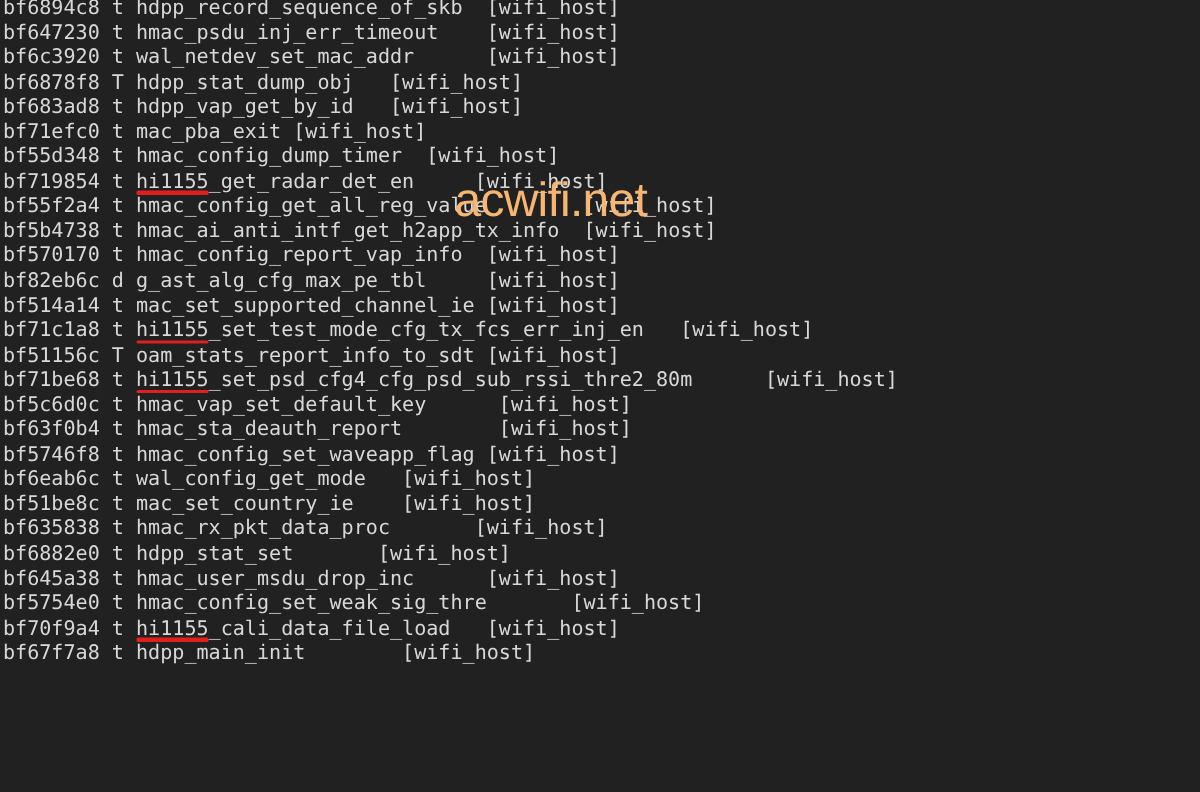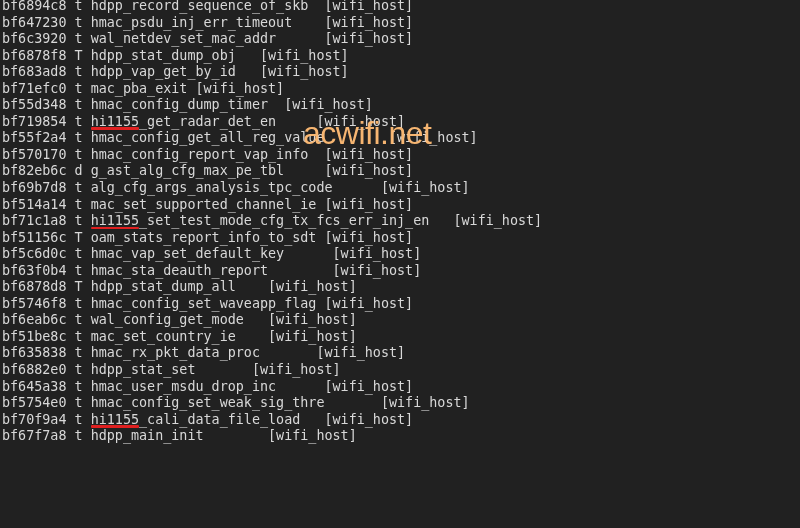--- a/index.html
+++ b/index.html
@@ -87,29 +87,29 @@
   <ul id="symbol-list">
       <li class="sym-row"><span class="addr">bf6894c8</span> <span class="type">t</span> <span class="name"><span>hdpp_record_sequence_of_skb</span></span><span>  </span><span class="module">[wifi_host]</span></li>
       <li class="sym-row"><span class="addr">bf647230</span> <span class="type">t</span> <span class="name"><span>hmac_psdu_inj_err_timeout</span></span><span>    </span><span class="module">[wifi_host]</span></li>
       <li class="sym-row"><span class="addr">bf6c3920</span> <span class="type">t</span> <span class="name"><span>wal_netdev_set_mac_addr</span></span><span>      </span><span class="module">[wifi_host]</span></li>
       <li class="sym-row"><span class="addr">bf6878f8</span> <span class="type">T</span> <span class="name"><span>hdpp_stat_dump_obj</span></span><span>   </span><span class="module">[wifi_host]</span></li>
       <li class="sym-row"><span class="addr">bf683ad8</span> <span class="type">t</span> <span class="name"><span>hdpp_vap_get_by_id</span></span><span>   </span><span class="module">[wifi_host]</span></li>
       <li class="sym-row"><span class="addr">bf71efc0</span> <span class="type">t</span> <span class="name"><span>mac_pba_exit</span></span><span> </span><span class="module">[wifi_host]</span></li>
       <li class="sym-row"><span class="addr">bf55d348</span> <span class="type">t</span> <span class="name"><span>hmac_config_dump_timer</span></span><span>  </span><span class="module">[wifi_host]</span></li>
       <li class="sym-row"><span class="addr">bf719854</span> <span class="type">t</span> <span class="name"><span class="mark">hi1155</span><span>_get_radar_det_en</span></span><span>     </span><span class="module">[wifi_host]</span></li>
       <li class="sym-row"><span class="addr">bf55f2a4</span> <span class="type">t</span> <span class="name"><span>hmac_config_get_all_reg_value</span></span><span>        </span><span class="module">[wifi_host]</span></li>
+      <li class="sym-row"><span class="addr">bf5b4738</span> <span class="type">t</span> <span class="name"><span>hmac_ai_anti_intf_get_h2app_tx_info</span></span><span>  </span><span class="module">[wifi_host]</span></li>
       <li class="sym-row"><span class="addr">bf570170</span> <span class="type">t</span> <span class="name"><span>hmac_config_report_vap_info</span></span><span>  </span><span class="module">[wifi_host]</span></li>
       <li class="sym-row"><span class="addr">bf82eb6c</span> <span class="type">d</span> <span class="name"><span>g_ast_alg_cfg_max_pe_tbl</span></span><span>     </span><span class="module">[wifi_host]</span></li>
-      <li class="sym-row"><span class="addr">bf69b7d8</span> <span class="type">t</span> <span class="name"><span>alg_cfg_args_analysis_tpc_code</span></span><span>      </span><span class="module">[wifi_host]</span></li>
       <li class="sym-row"><span class="addr">bf514a14</span> <span class="type">t</span> <span class="name"><span>mac_set_supported_channel_ie</span></span><span> </span><span class="module">[wifi_host]</span></li>
       <li class="sym-row"><span class="addr">bf71c1a8</span> <span class="type">t</span> <span class="name"><span class="mark">hi1155</span><span>_set_test_mode_cfg_tx_fcs_err_inj_en</span></span><span>   </span><span class="module">[wifi_host]</span></li>
       <li class="sym-row"><span class="addr">bf51156c</span> <span class="type">T</span> <span class="name"><span>oam_stats_report_info_to_sdt</span></span><span> </span><span class="module">[wifi_host]</span></li>
+      <li class="sym-row"><span class="addr">bf71be68</span> <span class="type">t</span> <span class="name"><span class="mark">hi1155</span><span>_set_psd_cfg4_cfg_psd_sub_rssi_thre2_80m</span></span><span>      </span><span class="module">[wifi_host]</span></li>
       <li class="sym-row"><span class="addr">bf5c6d0c</span> <span class="type">t</span> <span class="name"><span>hmac_vap_set_default_key</span></span><span>      </span><span class="module">[wifi_host]</span></li>
       <li class="sym-row"><span class="addr">bf63f0b4</span> <span class="type">t</span> <span class="name"><span>hmac_sta_deauth_report</span></span><span>        </span><span class="module">[wifi_host]</span></li>
-      <li class="sym-row"><span class="addr">bf6878d8</span> <span class="type">T</span> <span class="name"><span>hdpp_stat_dump_all</span></span><span>    </span><span class="module">[wifi_host]</span></li>
       <li class="sym-row"><span class="addr">bf5746f8</span> <span class="type">t</span> <span class="name"><span>hmac_config_set_waveapp_flag</span></span><span> </span><span class="module">[wifi_host]</span></li>
       <li class="sym-row"><span class="addr">bf6eab6c</span> <span class="type">t</span> <span class="name"><span>wal_config_get_mode</span></span><span>   </span><span class="module">[wifi_host]</span></li>
       <li class="sym-row"><span class="addr">bf51be8c</span> <span class="type">t</span> <span class="name"><span>mac_set_country_ie</span></span><span>    </span><span class="module">[wifi_host]</span></li>
       <li class="sym-row"><span class="addr">bf635838</span> <span class="type">t</span> <span class="name"><span>hmac_rx_pkt_data_proc</span></span><span>       </span><span class="module">[wifi_host]</span></li>
       <li class="sym-row"><span class="addr">bf6882e0</span> <span class="type">t</span> <span class="name"><span>hdpp_stat_set</span></span><span>       </span><span class="module">[wifi_host]</span></li>
       <li class="sym-row"><span class="addr">bf645a38</span> <span class="type">t</span> <span class="name"><span>hmac_user_msdu_drop_inc</span></span><span>      </span><span class="module">[wifi_host]</span></li>
       <li class="sym-row"><span class="addr">bf5754e0</span> <span class="type">t</span> <span class="name"><span>hmac_config_set_weak_sig_thre</span></span><span>       </span><span class="module">[wifi_host]</span></li>
       <li class="sym-row"><span class="addr">bf70f9a4</span> <span class="type">t</span> <span class="name"><span class="mark">hi1155</span><span>_cali_data_file_load</span></span><span>   </span><span class="module">[wifi_host]</span></li>
       <li class="sym-row"><span class="addr">bf67f7a8</span> <span class="type">t</span> <span class="name"><span>hdpp_main_init</span></span><span>        </span><span class="module">[wifi_host]</span></li>
     </ul>

